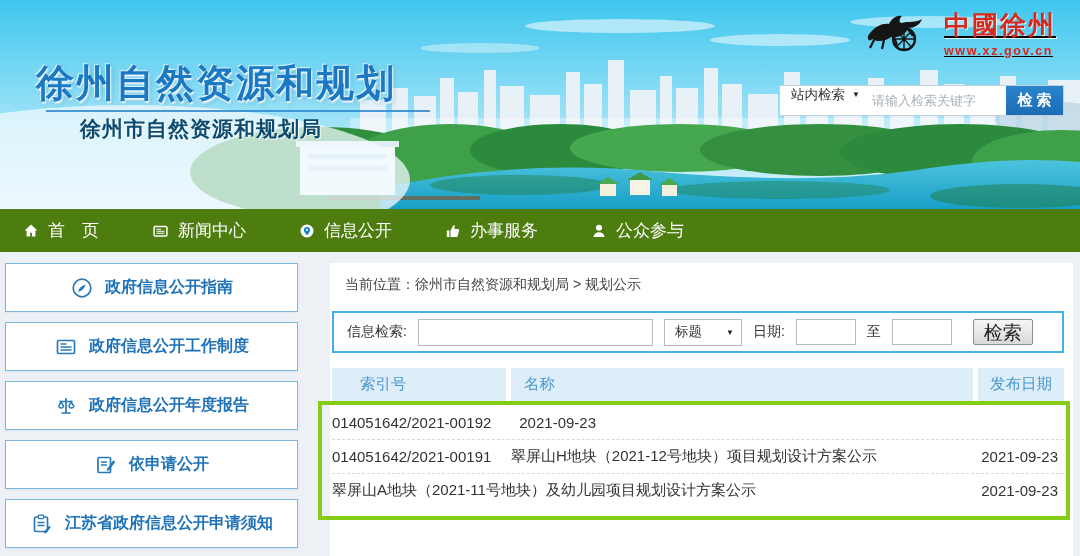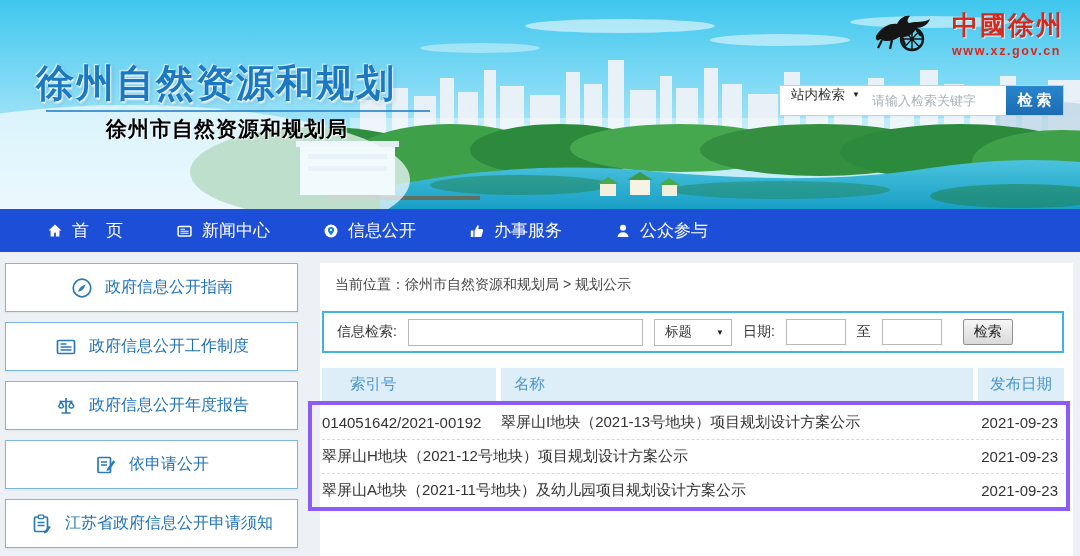--- a/index.html
+++ b/index.html
@@ -9,92 +9,92 @@
   
   .banner { position: relative; width: 1080px; height: 209px; overflow: hidden; }
   .banner-art { position: absolute; inset: 0; width: 100%; height: 100%; display: block; }
   .banner-title {
     position: absolute; left: 36px; top: 58px;
     font-size: 38px; font-weight: bold; color: #1b78c2; letter-spacing: 2px;
     text-shadow: 1px 2px 2px rgba(255,255,255,.95), -1px -1px 1px rgba(255,255,255,.75), 2px 3px 4px rgba(25,90,150,.25);
   }
   .banner-underline { position: absolute; left: 46px; top: 110px; width: 384px; height: 2px; background: #2f87cd; opacity: .85; }
   .banner-subtitle {
-    position: absolute; left: 106px; top: 115px;
-    font-size: 21px; font-weight: bold; color: #000000; letter-spacing: 1px;
+    position: absolute; left: 80px; top: 115px;
+    font-size: 21px; font-weight: bold; color: #0c4a6e; letter-spacing: 1px;
     text-shadow: 1px 1px 1px rgba(255,255,255,.95);
   }
-  .site-logo { position: absolute; top: 8px; right: 16px; display: flex; align-items: center; gap: 16px; cursor: pointer; }
+  .site-logo { position: absolute; top: 8px; right: 24px; display: flex; align-items: center; gap: 16px; cursor: pointer; text-decoration: underline; }
   .logo-text { display: flex; flex-direction: column; align-items: flex-start; }
   .logo-cn { font-family: "Liberation Serif", serif; font-size: 26px; font-weight: bold; color: #d7281e; letter-spacing: 2px; text-shadow: 1px 1px 0 rgba(255,255,255,.8); }
   .logo-url { font-size: 12.5px; font-weight: bold; color: #d7281e; letter-spacing: 1.6px; margin-top: 1px; }
   .banner-search {
     position: absolute; left: 779px; top: 85px; width: 285px; height: 31px;
     display: flex; align-items: stretch; background: #fff; border: 1px solid #c2d0d9;
   }
   .scope { display: flex; align-items: center; gap: 7px; padding: 0 8px 12px 11px; font-size: 13.5px; color: #333; cursor: pointer; white-space: nowrap; }
   .scope .arrow { font-size: 8px; color: #222; }
   .search-input { flex: 1; min-width: 0; border: none; outline: none; font-size: 13px; color: #333; padding: 0 4px; font-family: "Liberation Sans", sans-serif; }
   .search-input::placeholder { color: #a9b2b8; }
   .search-btn {
     width: 57px; border: none; cursor: pointer; color: #fff; font-weight: bold; font-size: 15px;
     background: linear-gradient(#2a85cd, #1b6cb4); font-family: "Liberation Sans", sans-serif;
   }
 
   
-  .navbar { height: 43px; background: #1d4ed8; display: flex; align-items: center; padding-left: 47px; gap: 53px; }
+  .navbar { height: 43px; background: #4d7c0f; display: flex; align-items: center; padding-left: 23px; gap: 53px; }
   .nav-item { display: flex; align-items: center; gap: 9px; color: #fff; font-size: 17px; cursor: pointer; text-decoration: none; white-space: nowrap; }
   .nav-item svg { display: block; }
 
   
   .page { display: flex; align-items: flex-start; padding: 11px 7px 0 5px; height: 304px; background: #edf1f5; }
   .sidebar { width: 293px; flex: none; }
   .side-box {
     height: 49px; margin-bottom: 10px; background: #fff; border: 1px solid #7db7e0;
     display: flex; align-items: center; justify-content: center; gap: 11px;
-    color: #1f72b8; font-weight: normal; font-size: 16px; cursor: pointer;
+    color: #1f72b8; font-weight: bold; font-size: 16px; cursor: pointer;
     box-shadow: 0 1px 2px rgba(40,90,140,.08);
   }
   .side-box svg { flex: none; display: block; }
 
-  .main { flex: 1; margin-left: 22px; background: #fff; height: 293px; padding: 0 9px 0 2px; }
+  .main { flex: 1; margin-left: 32px; background: #fff; height: 293px; padding: 0 9px 0 2px; }
   .breadcrumb { padding: 13px 0 17px 13px; font-size: 14px; color: #444; }
 
   .filterbar {
     border: 2px solid #41b1e6; height: 42px; display: flex; align-items: center;
     padding: 0 12px 0 13px; gap: 11px; margin-bottom: 15px;
   }
   .flabel { font-size: 14px; color: #333; white-space: nowrap; }
   .fkeyword { width: 235px; height: 27px; border: 1px solid #b9b9b9; outline: none; padding: 0 5px; font-size: 13px; }
   .fselect {
     width: 78px; height: 27px; border: 1px solid #b9b9b9; background: #fff; cursor: pointer;
     display: flex; align-items: center; justify-content: space-between; padding: 0 7px 0 10px; font-size: 13.5px; color: #333; text-align: right;
   }
   .fselect .sarrow { font-size: 8px; color: #222; }
   .fdate { width: 60px; height: 26px; border: 1px solid #b9b9b9; outline: none; padding: 0 4px; font-size: 13px; }
   .fbtn {
-    margin-left: 10px; height: 26px; padding: 0 10px; font-size: 14px; color: #222; cursor: pointer;
+    margin-left: 10px; height: 26px; padding: 0 10px; font-size: 19px; color: #222; cursor: pointer;
     background: linear-gradient(#f6f6f6, #d9d9d9); border: 1px solid #8f8f8f; border-radius: 2px;
     font-family: "Liberation Sans", sans-serif;
   }
 
   
   .thead { display: flex; height: 33px; }
   .th { background: #ddeef9; color: #4a97cd; font-size: 15.5px; display: flex; align-items: center; }
   .th.c1 { width: 174px; padding-left: 28px; margin-right: 5px; }
   .th.c2 { flex: 1; padding-left: 13px; margin-right: 5px; }
   .th.c3 { width: 86px; justify-content: center; }
 
   .trow { display: flex; align-items: center; height: 41px; font-size: 15px; color: #333; cursor: pointer; }
   .trow .c1 { width: 179px; flex: none; }
   .trow .c2 { flex: 1; min-width: 0; white-space: nowrap; overflow: hidden; }
   .trow .c3 { width: 91px; flex: none; text-align: right; padding-right: 6px; }
 
   .red-box {
-    border: 4px solid #8b5cf6; margin: 0 -6px 0 -14px; padding: 0 2px 0 10px;
+    border: 4px solid #84cc16; margin: 0 -6px 0 -14px; padding: 0 2px 9px 10px;
   }
   .red-box .trow { height: 34px; }
   .red-box .trow + .trow { border-top: 1px dashed #d9d9d9; }
 </style>
 </head>
 <body>
 
 <header class="banner">
   <svg class="banner-art" viewBox="0 0 1080 209" preserveAspectRatio="none">
     <defs>
@@ -299,24 +299,24 @@
     <div class="thead">
       <div class="th c1">索引号</div>
       <div class="th c2">名称</div>
       <div class="th c3">发布日期</div>
     </div>
 
 
     <div class="red-box">
       <div class="trow">
         <div class="c1">014051642/2021-00192</div>
-        <div class="c2">翠屏山I地块（2021-13号地块）项目规划设计方案公示</div>
         <div class="c3">2021-09-23</div>
       </div>
       <div class="trow">
+        <div class="c1">014051642/2021-00191</div>
         <div class="c2">翠屏山H地块（2021-12号地块）项目规划设计方案公示</div>
         <div class="c3">2021-09-23</div>
       </div>
       <div class="trow">
         <div class="c2">翠屏山A地块（2021-11号地块）及幼儿园项目规划设计方案公示</div>
         <div class="c3">2021-09-23</div>
       </div>
     </div>
   </main>
 </div>

